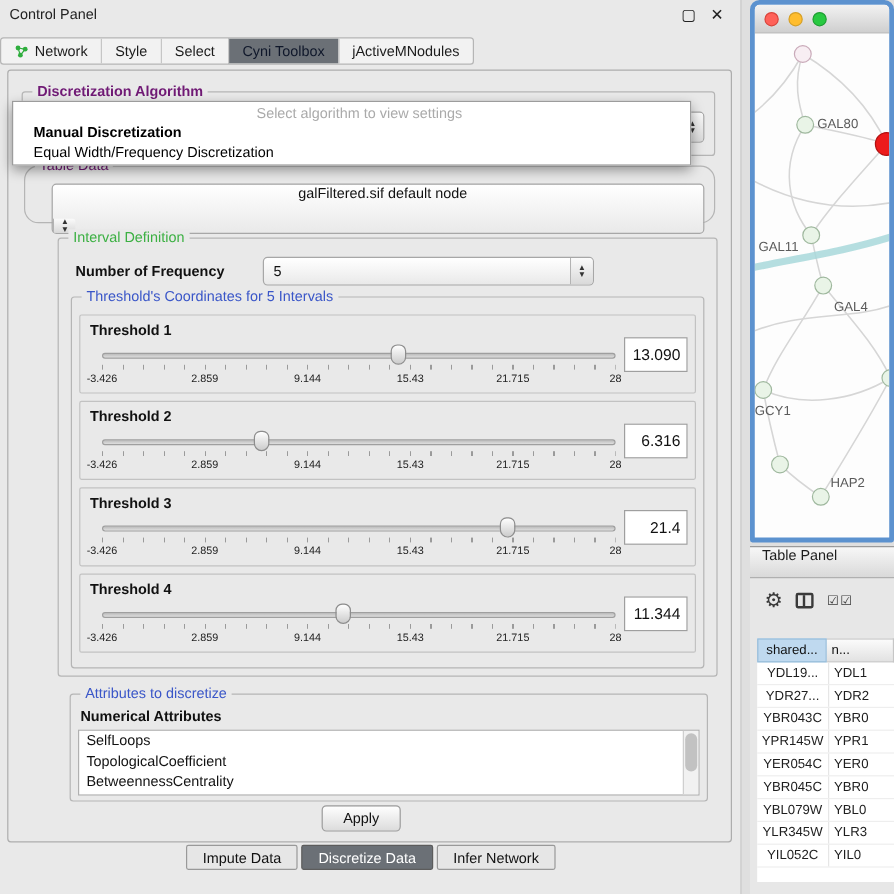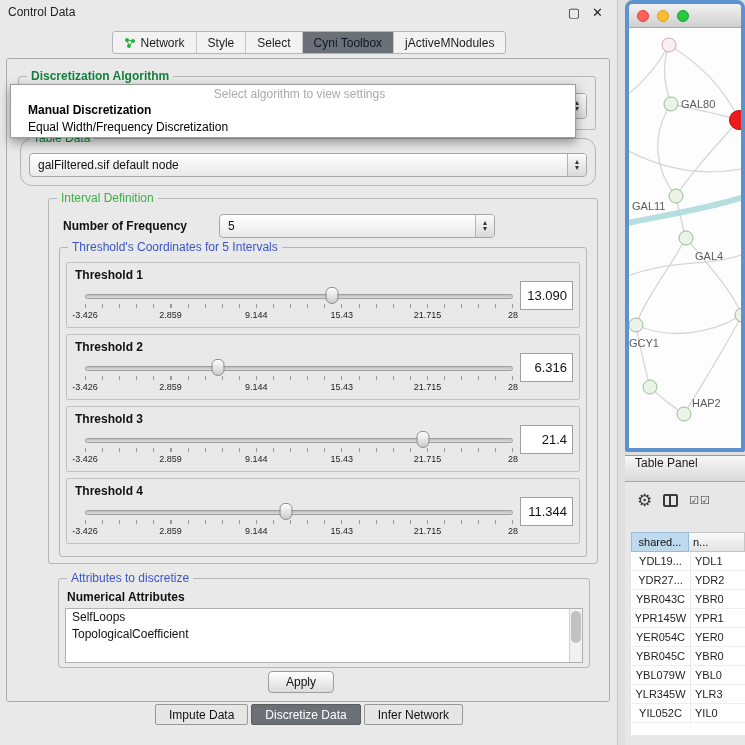--- a/index.html
+++ b/index.html
@@ -5,49 +5,49 @@
   * { margin:0; padding:0; box-sizing:border-box; }
   html,body { font-family:"Liberation Sans", sans-serif; }
   .stage { position:relative; width:745px; height:745px; background:#dfdfdf; overflow:hidden; }
 
   
   .cp { position:absolute; left:0; top:0; width:618px; height:745px; background:#e9e9e9; border-right:1px solid #c6c6c6; }
   .cp-titlebar { position:absolute; left:0; top:0; width:100%; height:24px; display:flex; align-items:center; padding:0 14px 0 8px; }
   .cp-title { font-size:12px; color:#222; flex:1; }
   .win-ctrl { font-size:13px; color:#222; margin-left:12px; cursor:default; }
 
-  .tabbar { position:absolute; left:0; top:31px; width:618px; display:flex; justify-content:center; }
+  .tabbar { position:absolute; left:0; top:31px; width:618px; display:flex; justify-content:flex-start; }
   .tabgroup { display:flex; border:1px solid #b5b5b5; background:#f2f2f2; border-radius:3px; height:23px; overflow:hidden; }
   .tab { display:flex; align-items:center; gap:5px; padding:0 11px; font-size:12px; color:#1c1c1c; border-left:1px solid #c6c6c6; }
   .tab:first-child { border-left:none; }
   .tab.selected { background:var(--tab_selected_bg); color:#0f172a; }
 
   .cp-frame { position:absolute; left:6px; top:58px; width:604px; height:644px; border:1px solid #adadad; border-radius:3px; background:#e9e9e9; }
 
   .group { position:absolute; border:1px solid #b5b5b5; border-radius:3px; }
-  .group-title { position:absolute; top:-8px; left:8px; background:#e9e9e9; padding:0 4px; font-size:12px; color:#15803d; white-space:nowrap; }
+  .group-title { position:absolute; top:-8px; left:8px; background:#e9e9e9; padding:0 4px; font-size:12px; color:#701a75; white-space:nowrap; }
   .gt-bold { font-weight:bold; }
   .gt-green { color:var(--green_title); }
   .gt-blue { color:var(--blue_title); }
 
   .combo { position:absolute; height:26px; border:1px solid #a7a7a7; border-radius:4px; background:linear-gradient(#ffffff,#e9e9e9); display:flex; align-items:center; font-size:12px; color:#111; }
   .combo-text { flex:1; padding-left:8px; overflow:hidden; white-space:nowrap; }
   .stepper { width:19px; align-self:stretch; border-left:1px solid #b3b3b3; background:linear-gradient(#fbfbfb,#d9d9d9); display:flex; flex-direction:column; align-items:center; justify-content:center; border-radius:0 3px 3px 0; }
   .stepper span { font-size:8px; line-height:6px; color:#333; }
 
   .algo-group { left:18px; top:76px; width:578px; height:54px; }
   .algo-combo { left:8px; top:16px; right:8px; }
 
   .popup { position:absolute; left:10px; top:84px; width:566px; height:54px; background:#fff; border:1px solid #9c9c9c; box-shadow:0 4px 10px rgba(0,0,0,.4); z-index:30;padding-left:13px; }
   .popup-placeholder { text-align:center; font-size:12px; color:#aaa; padding-top:2px; height:17px; }
   .popup-item { font-size:12px; color:#000; padding:1px 4px; height:17px; }
   .popup-item.bold { font-weight:bold; }
 
   .td-group { left:20px; top:138px; width:576px; height:48px;border-radius:12px; }
-  .td-combo { left:8px; top:14px; right:8px; height:24px; }
+  .td-combo { left:22px; top:14px; right:8px; height:42px;flex-direction:column; }
 
   .int-group { left:48px; top:198px; width:550px; height:366px; }
   .noi-label { position:absolute; left:14px; top:20px; font-size:12px; font-weight:bold; color:#111; }
   .noi-combo { left:170px; top:15px; width:276px; height:24px; }
 
   .thr-group { position:absolute; left:10px; top:48px; width:528px; height:310px; border:1px solid #b5b5b5; border-radius:3px; }
   .thr-box { position:absolute; left:6px; width:514px; height:66px; border:1px solid #c2c2c2; border-radius:2px; }
   .thr-label { position:absolute; left:8px; top:5px; font-size:12px; font-weight:bold; color:#111; }
   .thr-value { position:absolute; right:6px; top:18px; width:53px; height:29px; background:#fff; border:1px solid #9f9f9f; font-size:13px; color:#111; text-align:right; padding:0 5px; line-height:27px; }
   .slider { position:absolute; left:18px; top:22px; width:428px; height:40px; }
@@ -102,21 +102,21 @@
   .tc2 { flex:1; font-size:11px; color:#1e1e1e; display:flex; align-items:center; padding-left:4px; overflow:hidden; white-space:nowrap; }
 </style>
 </head>
 <body>
 
 <div class="stage">
 
   <div class="cp">
 
     <div class="cp-titlebar">
-      <span class="cp-title">Control Data</span>
+      <span class="cp-title">Control Panel</span>
       <span class="win-ctrl">▢</span>
       <span class="win-ctrl">✕</span>
     </div>
 
     <div class="tabbar">
       <div class="tabgroup">
         <div class="tab">
           <svg width="12" height="12" viewBox="0 0 12 12">
             <path d="M3,3 L9,4 L5,9 Z" stroke="#2fae3e" fill="none" stroke-width="1"></path>
             <circle cx="3" cy="3" r="2" fill="#2fae3e"></circle>
@@ -258,20 +258,21 @@
         </div>
       </div>
     </div>
 
     <div class="group attr-group">
       <span class="group-title gt-blue">Attributes to discretize</span>
       <span class="attr-label">Numerical Attributes</span>
       <div class="listbox">
         <div class="list-item">SelfLoops</div>
         <div class="list-item">TopologicalCoefficient</div>
+        <div class="list-item">BetweennessCentrality</div>
         <div class="vscroll">
             <div class="vthumb"></div>
           </div>
       </div>
     </div>
 
     <div class="apply-btn">Apply</div>
 
     <div class="bottom-tabs">
       <div class="btab">Impute Data</div>

